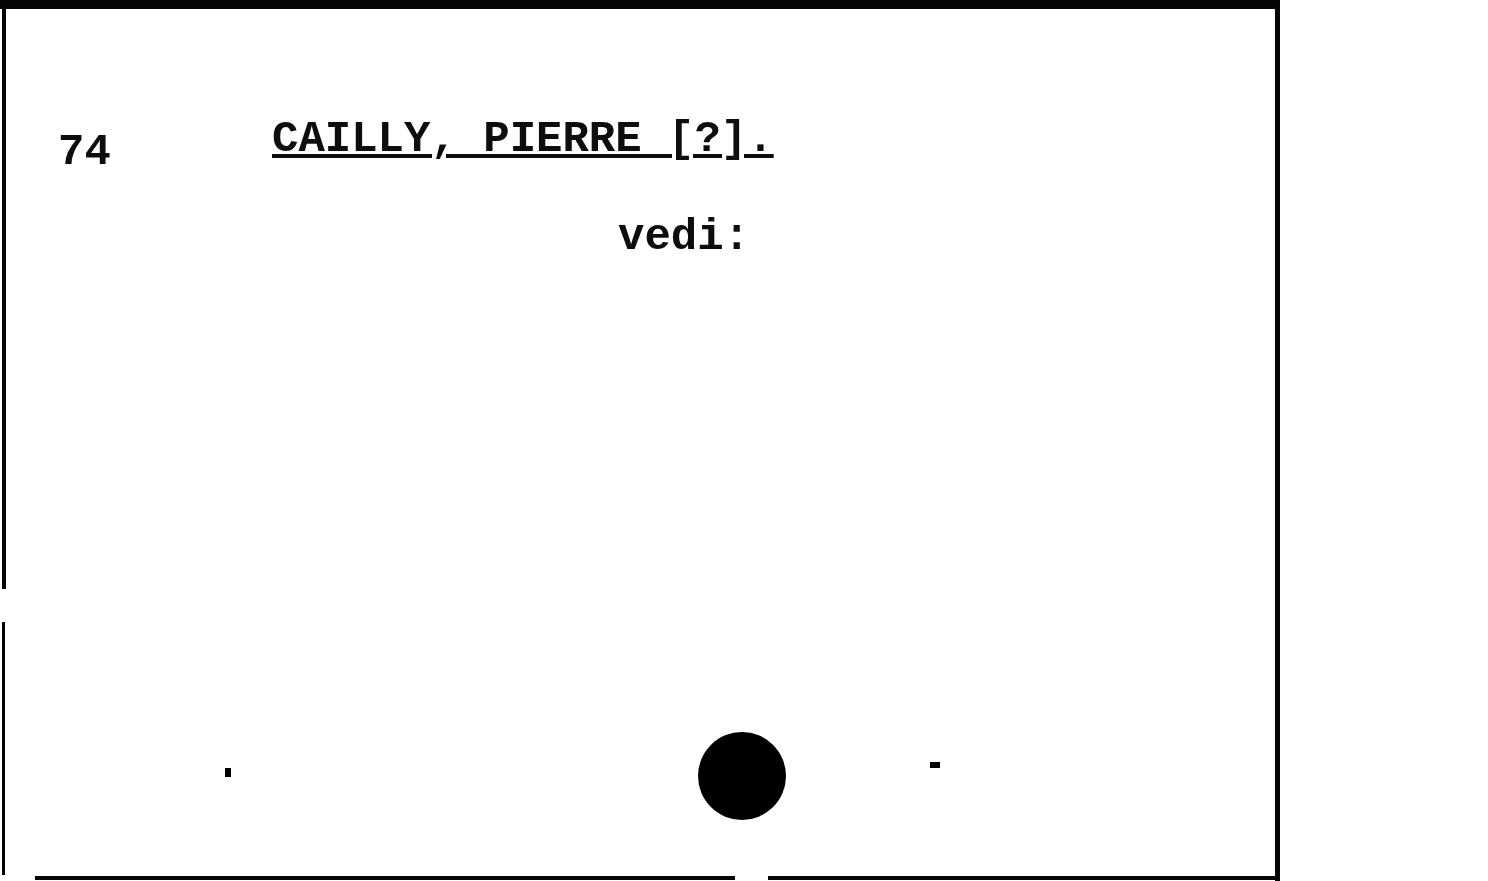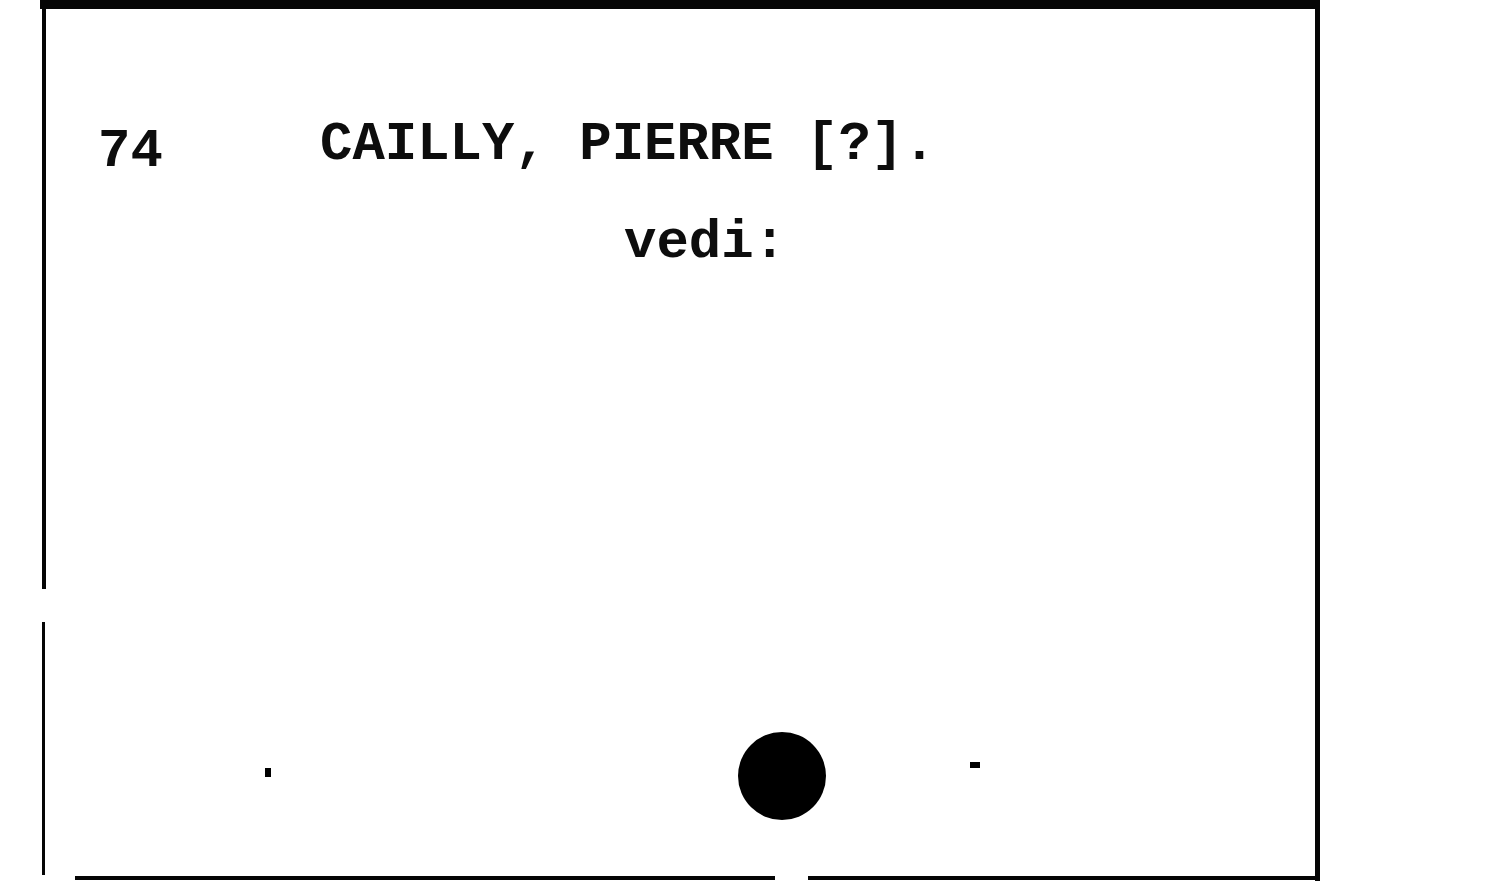--- a/index.html
+++ b/index.html
@@ -5,37 +5,36 @@
   html, body { margin: 0; padding: 0; background: #ffffff; }
   .card {
     position: relative;
     width: 1280px;
     height: 881px;
     background: #ffffff;
     overflow: hidden;
     font-family: "Liberation Mono", "DejaVu Sans Mono", monospace;
     font-weight: 700;
     color: #0d0d0d;
-    font-size: 54px;
-    margin-left: 40px;
+    font-size: 44px;
   }
   .edge { position: absolute; background: #050505; }
   .edge-top    { left: 0; top: 0; width: 1488px; height: 9px; }
   .edge-right  { right: 0; top: 0; width: 5px; height: 881px; }
   .edge-left-a { left: 2px; top: 9px; width: 4px; height: 580px; }
   .edge-left-b { left: 2px; top: 622px; width: 3px; height: 253px; }
   .edge-bot-a  { left: 35px; bottom: 1px; width: 700px; height: 4px; }
   .edge-bot-b  { left: 768px; bottom: 1px; width: 708px; height: 4px; }
 
   .callnum { position: absolute; left: 58px; top: 22px; line-height: 52px; white-space: pre; }
   .cn-gap  { display: inline-block; width: 44px; }
   .cn-sup  { position: relative; top: -29px; }
 
-  .heading { position: absolute; left: 280px; top: 114px; white-space: pre; }
-  .vedi    { position: absolute; left: 584px; top: 212px; white-space: pre; }
+  .heading { position: absolute; left: 272px; top: 114px; white-space: pre; text-decoration: underline; }
+  .vedi    { position: absolute; left: 618px; top: 212px; white-space: pre; }
   .see     { position: absolute; left: 228px; top: 294px; white-space: pre; }
 
   .body-block { position: absolute; left: 228px; top: 349px; line-height: 57px; }
   .bline { white-space: pre; }
   .blank {
     display: inline-block;
     margin-left: 46px;
     color: transparent;
     border-bottom: 10px solid #0d0d0d;
     vertical-align: -10px;

